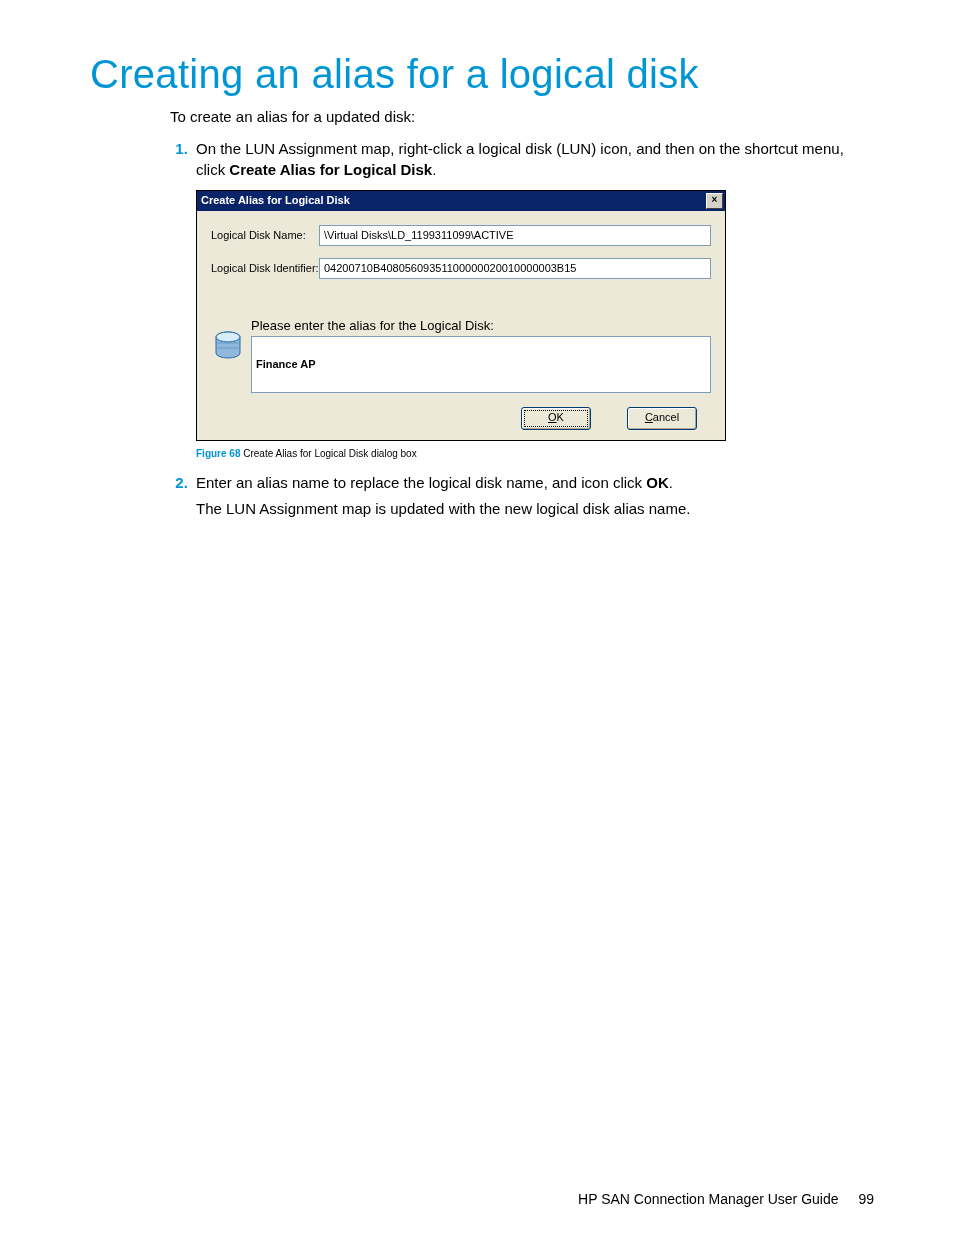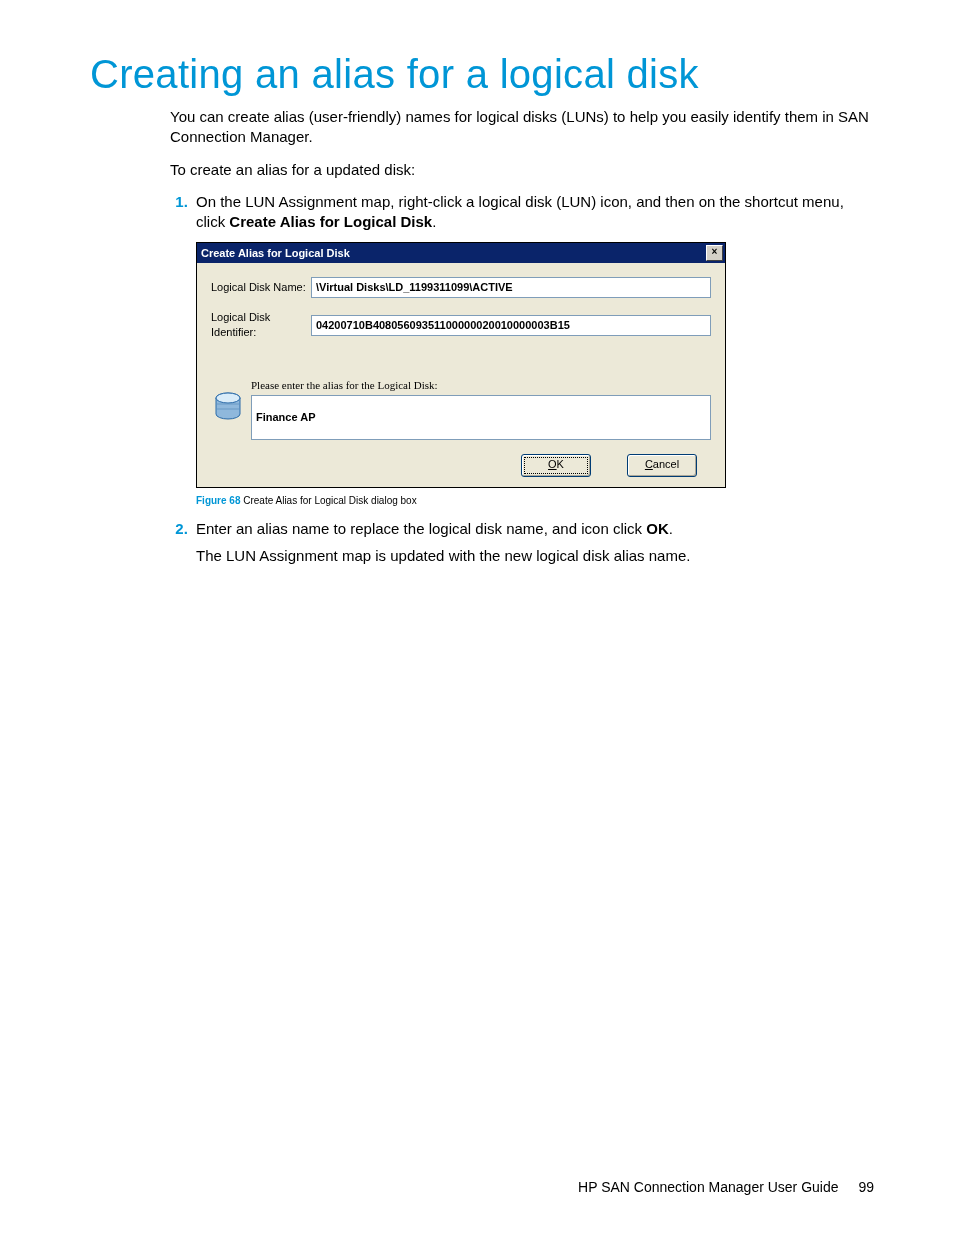--- a/index.html
+++ b/index.html
@@ -94,29 +94,29 @@
   }
   .dlg-body {
     padding: 14px 14px 10px 14px;
   }
   .dlg-row {
     display: flex;
     align-items: center;
     margin-bottom: 12px;
   }
   .dlg-label {
-    width: 100px;
+    width: 108px;
     font-size: 11px;
   }
   .dlg-field {
     flex: 1;
     border: 1px solid #7f9db9;
     background: #fff;
     padding: 2px 4px;
-    font-weight: bold;
+    font-weight: normal;
     font-size: 11px;
     height: 15px;
     line-height: 15px;
     overflow: hidden;
   }
   .dlg-alias-area {
     margin-top: 38px;
     display: flex;
     align-items: flex-start;
   }
@@ -124,28 +124,27 @@
     width: 34px;
     display: flex;
     justify-content: center;
     padding-top: 14px;
   }
   .alias-col {
     flex: 1;
     margin-left: 6px;
   }
   .alias-prompt {
-    font-size: 11px;
+    font-size: 13px;
     margin-bottom: 2px;
-    font-family: Liberation Serif, serif;
   }
   .alias-input {
     border: 1px solid #7f9db9;
     background: #fff;
-    padding: 14px 4px;
+    padding: 20px 4px;
     font-weight: bold;
     font-size: 11px;
     height: 15px;
     line-height: 15px;
   }
   .dlg-buttons {
     display: flex;
     justify-content: flex-end;
     gap: 36px;
     margin-top: 14px;
@@ -163,34 +162,33 @@
     box-shadow: inset 1px 1px 0 #fff, inset -1px -1px 0 #aca899;
   }
   .dlg-btn.default {
     outline: 1px dotted #000;
     outline-offset: -4px;
   }
   .u { text-decoration: underline; }
 
   .footer {
     position: absolute;
-    bottom: 40px;
+    bottom: 28px;
     right: 80px;
     font-size: 14px;
   }
   .footer .pnum { margin-left: 16px; }
 </style>
 </head>
 <body>
 
 <div class="page">
   <h1 class="section-title">Creating an alias for a logical disk</h1>
 
   <div class="body-text">
-    <p class="para">You can create alias (user-friendly) names for logical disks (LUNs) to help you easily identify them in SAN Connection Manager.</p>
     <p class="para">To create an alias for a updated disk:</p>
 
     <ol class="steps">
       <li>
         <span>On the LUN Assignment map, right-click a logical disk (LUN) icon, and then on the shortcut menu, click </span><span class="bold">Create Alias for Logical Disk</span><span>.</span>
 
         
         <div class="dialog">
           <div class="dlg-titlebar">
             <span>Create Alias for Logical Disk</span>

